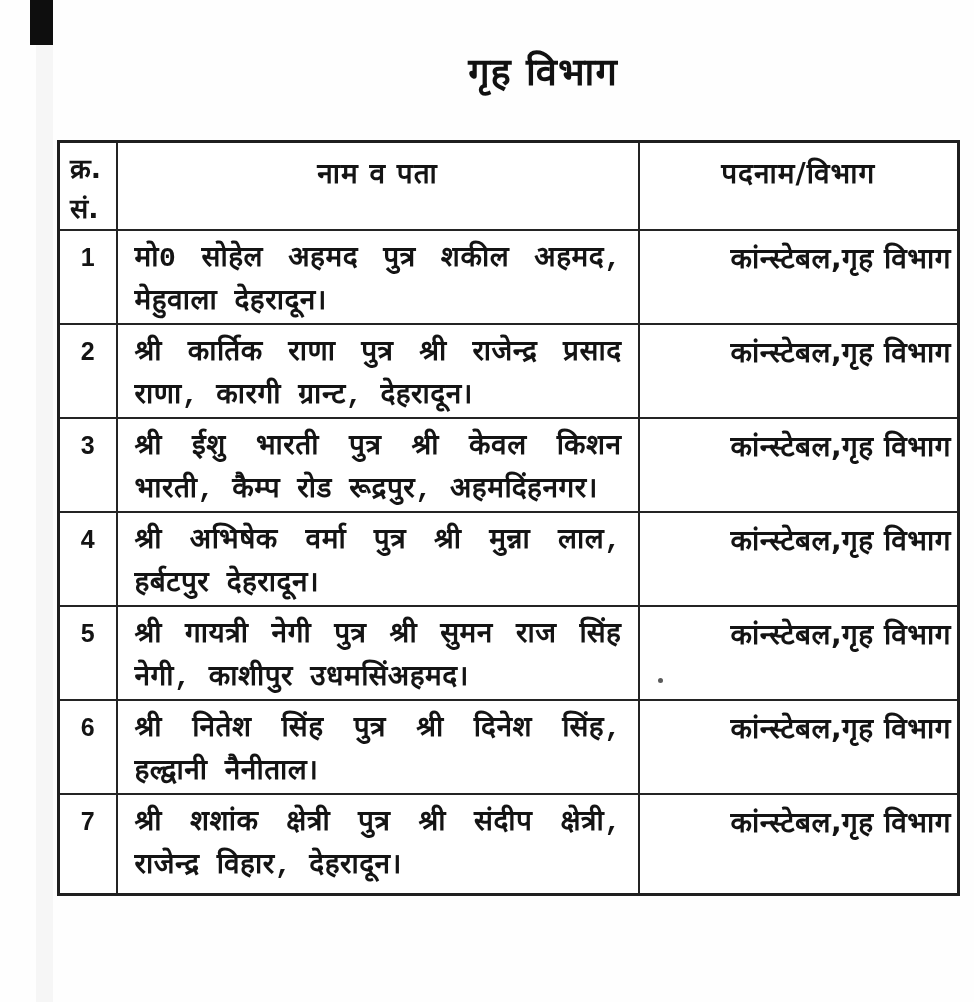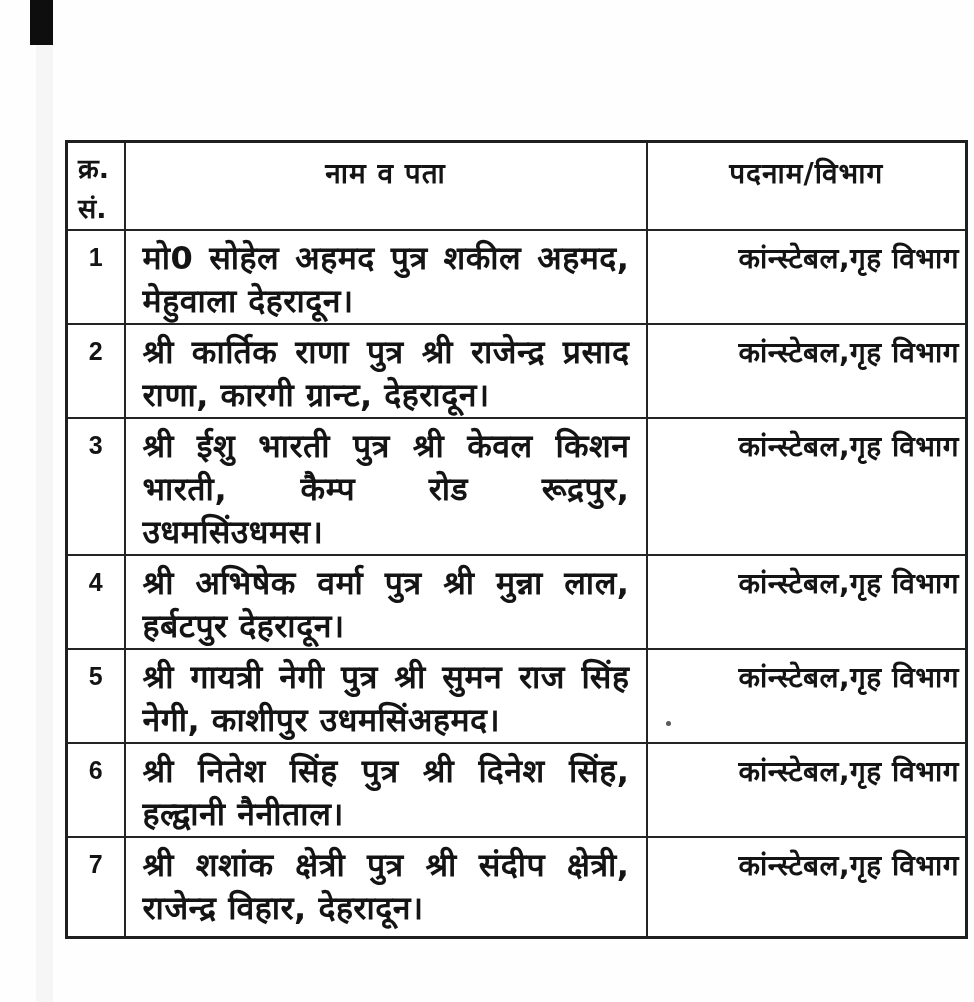--- a/index.html
+++ b/index.html
@@ -44,21 +44,21 @@
     margin: 0;
     text-align: center;
     text-indent: 112px;
     font-size: 38px;
     font-weight: bold;
     letter-spacing: 1px;
     color: #111;
   }
   table.dept-table {
     position: absolute;
-    left: 65px;
+    left: 57px;
     top: 140px;
     width: 900px;
     border-collapse: collapse;
     table-layout: fixed;
     background: #ffffff;
     border: 3px solid #1f1f1f;
   }
   .dept-table th,
   .dept-table td {
     border: 2px solid #242424;
@@ -90,25 +90,26 @@
     letter-spacing: 1px;
     margin-left: 32px;
   }
   td.sn {
     font-family: "Liberation Sans", sans-serif;
     font-size: 25px;
     text-align: center;
     padding-top: 12px;
   }
   td.name {
-    font-size: 32px;
+    font-size: 28px;
     line-height: 43px;
     padding: 6px 16px 0 17px;
     text-align: justify;
     letter-spacing: 0.5px;
+    font-family: Liberation Mono, monospace;
   }
   td.desig {
     font-size: 28px;
     line-height: 40px;
     padding: 8px 6px 0 14px;
     position: relative;
     letter-spacing: 0.5px;
   }
   .spot {
     position: absolute;
@@ -121,20 +122,21 @@
   }
 </style>
 </head>
 <body>
 
 <div class="page">
 
   <div class="edge-strip"></div>
   <div class="corner-mark"></div>
 
+  <h1 class="title">गृह विभाग</h1>
 
   <table class="dept-table">
     <colgroup>
       <col class="col-sn">
       <col class="col-name">
       <col class="col-desig">
     </colgroup>
     <thead>
       <tr class="header-row">
         <th class="h-serial">
@@ -151,21 +153,21 @@
         <td class="name">मो0 सोहेल अहमद पुत्र शकील अहमद, मेहुवाला देहरादून।</td>
         <td class="desig">कांन्स्टेबल,गृह विभाग</td>
       </tr>
       <tr class="body-row">
         <td class="sn">2</td>
         <td class="name">श्री कार्तिक राणा पुत्र श्री राजेन्द्र प्रसाद राणा, कारगी ग्रान्ट, देहरादून।</td>
         <td class="desig">कांन्स्टेबल,गृह विभाग</td>
       </tr>
       <tr class="body-row">
         <td class="sn">3</td>
-        <td class="name">श्री ईशु भारती पुत्र श्री केवल किशन भारती, कैम्प रोड रूद्रपुर, उधमसिंउधमस।</td>
+        <td class="name">श्री ईशु भारती पुत्र श्री केवल किशन भारती, कैम्प रोड रूद्रपुर, अहमदिंहनगर।</td>
         <td class="desig">कांन्स्टेबल,गृह विभाग</td>
       </tr>
       <tr class="body-row">
         <td class="sn">4</td>
         <td class="name">श्री अभिषेक वर्मा पुत्र श्री मुन्ना लाल, हर्बटपुर देहरादून।</td>
         <td class="desig">कांन्स्टेबल,गृह विभाग</td>
       </tr>
       <tr class="body-row">
         <td class="sn">5</td>
         <td class="name">श्री गायत्री नेगी पुत्र श्री सुमन राज सिंह नेगी, काशीपुर उधमसिंअहमद।</td>

